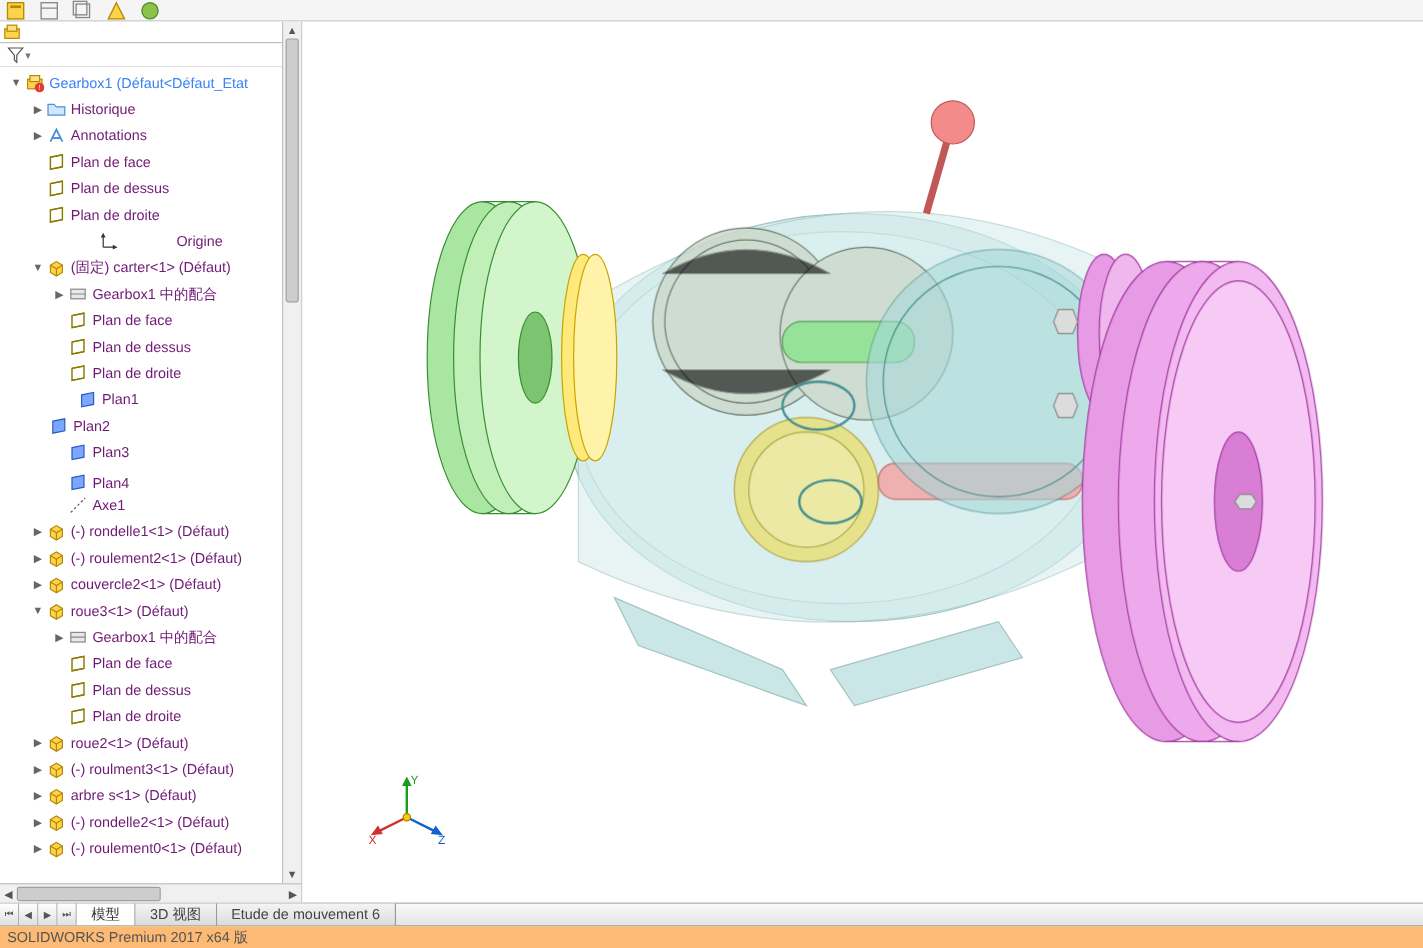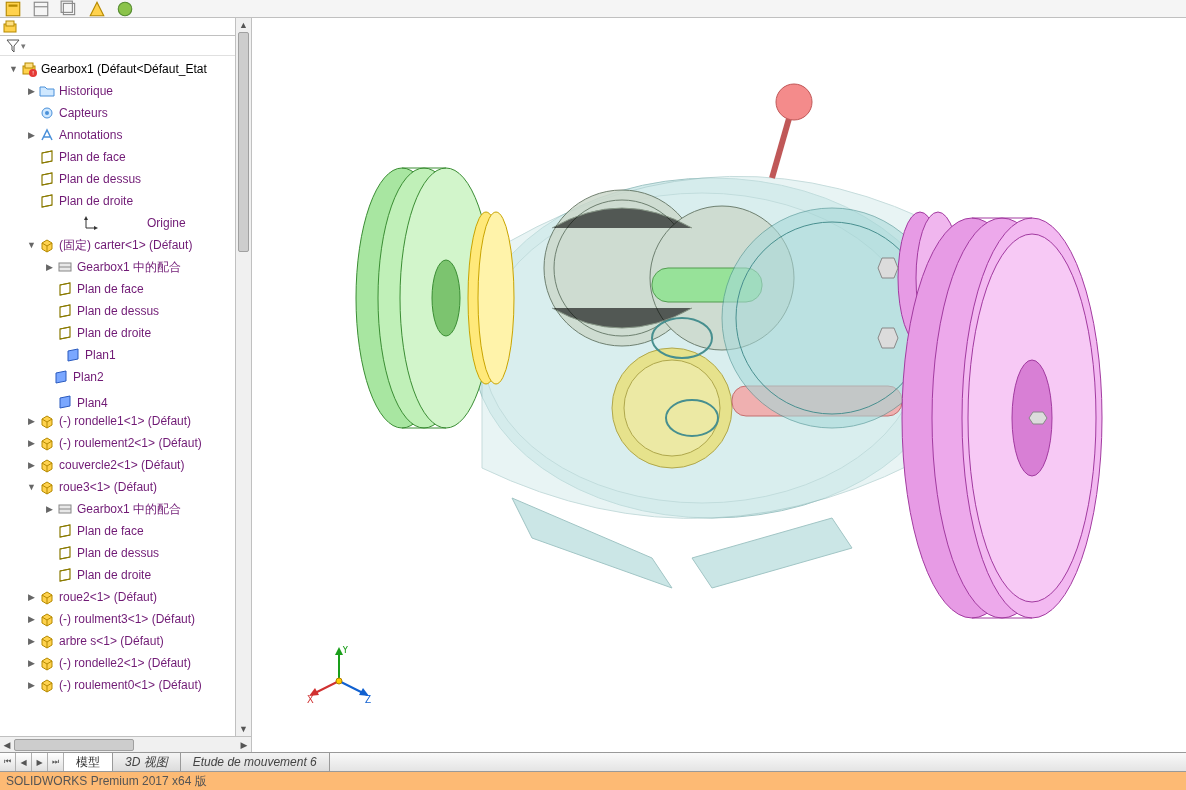--- a/index.html
+++ b/index.html
@@ -16,41 +16,41 @@
 
   .filter-bar { height: 20px; display:flex; align-items:center; padding:0 6px; border-bottom:1px solid #e0e0e0;}
   .filter-bar .funnel { width:14px; height:14px; }
 
   .tree { flex: 1; overflow-y: auto; overflow-x: hidden; padding: 2px 0; }
   .tree-row { display: flex; align-items: center; height: 22px; white-space: nowrap; cursor: default; padding-right: 4px; }
   .expander { width: 11px; height: 11px; margin: 0 2px 0 4px; display: flex; align-items: center; justify-content: center; cursor: pointer; color: #666; font-size: 9px; }
   .expander.empty { visibility: hidden; }
   .node-icon { width: 16px; height: 16px; margin-right: 4px; display: inline-flex; align-items: center; justify-content: center; flex-shrink: 0; }
   .node-label { font-size: 12px; color: #701a75; }
-  .node-label.error { color: #000000; }
+  .node-label.error { color: #3b82f6; }
 
   .scroll-h { height: 16px; border-top: 1px solid #c0c0c0; background: #f0f0f0; position: relative; display: flex; align-items: center; }
   .scroll-h .thumb { position: absolute; left: 14px; width: 120px; height: 12px; background: #cdcdcd; border: 1px solid #a0a0a0; border-radius: 2px; }
   .scroll-h .arrow { width: 14px; height: 14px; display: flex; align-items: center; justify-content: center; font-size: 9px; color: #555; }
   .scroll-h .arrow.right { margin-left: auto; }
   .scroll-v { position:absolute; right:0; top:0; bottom:16px; width:16px; background:#f0f0f0; border-left:1px solid #c0c0c0; display:flex; flex-direction:column; align-items:center;}
   .scroll-v .arrow { height:14px; width:14px; display:flex; align-items:center; justify-content:center; font-size:9px; color:#555;}
   .scroll-v .track { flex:1; position:relative; width:100%;}
   .scroll-v .thumb { position:absolute; top:0; left:2px; right:2px; height:220px; background:#cdcdcd; border:1px solid #a0a0a0; border-radius:2px;}
 
   .viewport { flex: 1; position: relative; background: #fff; }
   .viewport svg.model { position: absolute; left: 0; top: 0; }
   .triad { position: absolute; left: 52px; bottom: 36px; }
 
   .bottom-tabs { height: 20px; border-top: 1px solid #999; border-bottom: 1px solid #999; background: linear-gradient(#f9f9f9, #e4e4e4); display: flex; align-items: stretch; font-size: 12px; }
   .bottom-tabs .nav-btns { display: flex; }
   .bottom-tabs .nav-btn { width: 16px; border-right: 1px solid #b0b0b0; display: flex; align-items: center; justify-content: center; font-size: 8px; color: #555; cursor: pointer; background: linear-gradient(#fff,#e0e0e0);}
   .bottom-tabs .tab { padding: 2px 12px; border-right: 1px solid #999; display: flex; align-items: center; cursor: pointer; }
   .bottom-tabs .tab.active { background: #fff; font-weight: normal; }
-  .bottom-tabs .tab.inactive { background: linear-gradient(#f4f4f4,#dcdcdc); color:#444;font-style:italic; }
+  .bottom-tabs .tab.inactive { background: linear-gradient(#f4f4f4,#dcdcdc); color:#444; }
 
   .status-bar { height: 18px; padding: 1px 6px; font-size: 12px; color: #555; background:#fdba74; }
 </style>
 </head>
 <body>
 
 <div class="toolbar-top">
   <span class="icon-btn">
       <svg viewBox="0 0 16 16">
         <rect x="2" y="2" width="12" height="12" fill="#ffd24d" stroke="#b58900"></rect>
@@ -116,30 +116,20 @@
         <div class="tree-row" style="padding-left: 22px;">
           <span class="expander">▶</span>
           <span class="node-icon">
             <svg viewBox="0 0 16 16">
               <path d="M1 4h5l2 2h7v7H1z" fill="#cfe8ff" stroke="#4a90d9"></path>
             </svg>
           </span>
           <span class="node-label">Historique</span>
         </div>
         <div class="tree-row" style="padding-left: 22px;">
-          <span class="expander empty">▶</span>
-          <span class="node-icon">
-            <svg viewBox="0 0 16 16">
-              <circle cx="8" cy="8" r="5" fill="#cfe8ff" stroke="#4a90d9"></circle>
-              <circle cx="8" cy="8" r="2" fill="#4a90d9"></circle>
-            </svg>
-          </span>
-          <span class="node-label">Capteurs</span>
-        </div>
-        <div class="tree-row" style="padding-left: 22px;">
           <span class="expander">▶</span>
           <span class="node-icon">
             <svg viewBox="0 0 16 16">
               <path d="M3 13 L8 3 L13 13 M5 10 H11" fill="none" stroke="#4a90d9" stroke-width="1.5"></path>
             </svg>
           </span>
           <span class="node-label">Annotations</span>
         </div>
         <div class="tree-row" style="padding-left: 22px;">
           <span class="expander empty">▶</span>
@@ -235,37 +225,55 @@
         </div>
         <div class="tree-row" style="padding-left: 48px;">
           <span class="expander empty">▶</span>
           <span class="node-icon">
             <svg viewBox="0 0 16 16">
               <path d="M3 4 L13 2 L13 12 L3 14 Z" fill="#7aa7ff" stroke="#2b5bbf" stroke-width="1"></path>
             </svg>
           </span>
           <span class="node-label">Plan1</span>
         </div>
-        <div class="tree-row" style="padding-left: 36px;">
+        <div class="tree-row" style="padding-left: 24px;">
           <span class="expander empty">▶</span>
           <span class="node-icon">
             <svg viewBox="0 0 16 16">
               <path d="M3 4 L13 2 L13 12 L3 14 Z" fill="#7aa7ff" stroke="#2b5bbf" stroke-width="1"></path>
             </svg>
           </span>
           <span class="node-label">Plan2</span>
         </div>
+        <div class="tree-row" style="padding-left: 40px;">
+          <span class="expander empty">▶</span>
+          <span class="node-icon">
+            <svg viewBox="0 0 16 16">
+              <path d="M3 4 L13 2 L13 12 L3 14 Z" fill="#7aa7ff" stroke="#2b5bbf" stroke-width="1"></path>
+            </svg>
+          </span>
+          <span class="node-label">Plan3</span>
+        </div>
         <div class="tree-row" style="padding-left: 40px; align-items: flex-end;">
           <span class="expander empty">▶</span>
           <span class="node-icon">
             <svg viewBox="0 0 16 16">
               <path d="M3 4 L13 2 L13 12 L3 14 Z" fill="#7aa7ff" stroke="#2b5bbf" stroke-width="1"></path>
             </svg>
           </span>
           <span class="node-label">Plan4</span>
+        </div>
+        <div class="tree-row" style="padding-left: 40px;">
+          <span class="expander empty">▶</span>
+          <span class="node-icon">
+            <svg viewBox="0 0 16 16">
+              <line x1="2" y1="14" x2="14" y2="2" stroke="#555" stroke-dasharray="2 2"></line>
+            </svg>
+          </span>
+          <span class="node-label">Axe1</span>
         </div>
         <div class="tree-row" style="padding-left: 22px;">
           <span class="expander">▶</span>
           <span class="node-icon">
             <svg viewBox="0 0 16 16">
               <path d="M3 6 L8 3 L13 6 L13 12 L8 15 L3 12 Z" fill="#ffd24d" stroke="#b58900"></path>
               <path d="M3 6 L8 9 L13 6 M8 9 L8 15" stroke="#b58900" fill="none"></path>
             </svg>
           </span>
           <span class="node-label">(-) rondelle1&lt;1&gt; (Défaut)</span>

